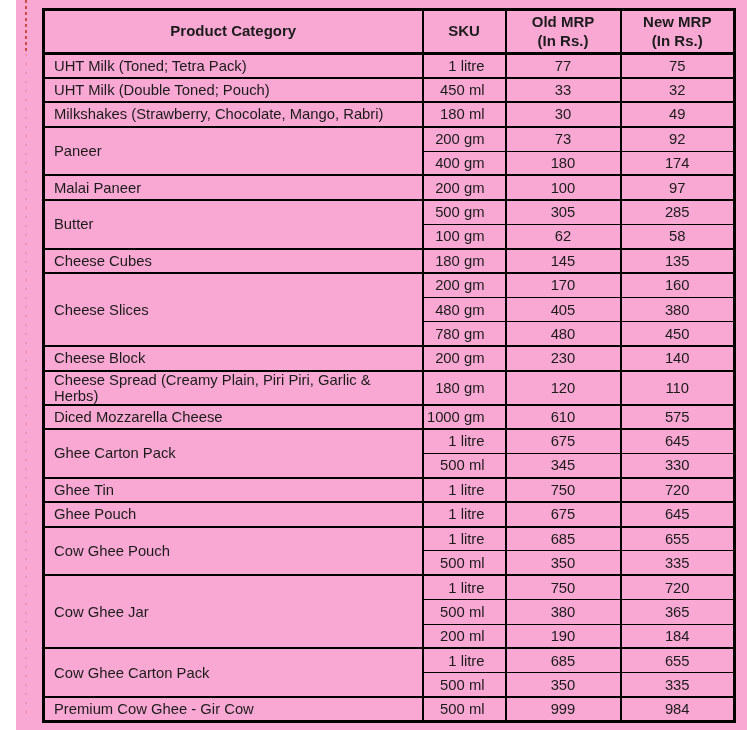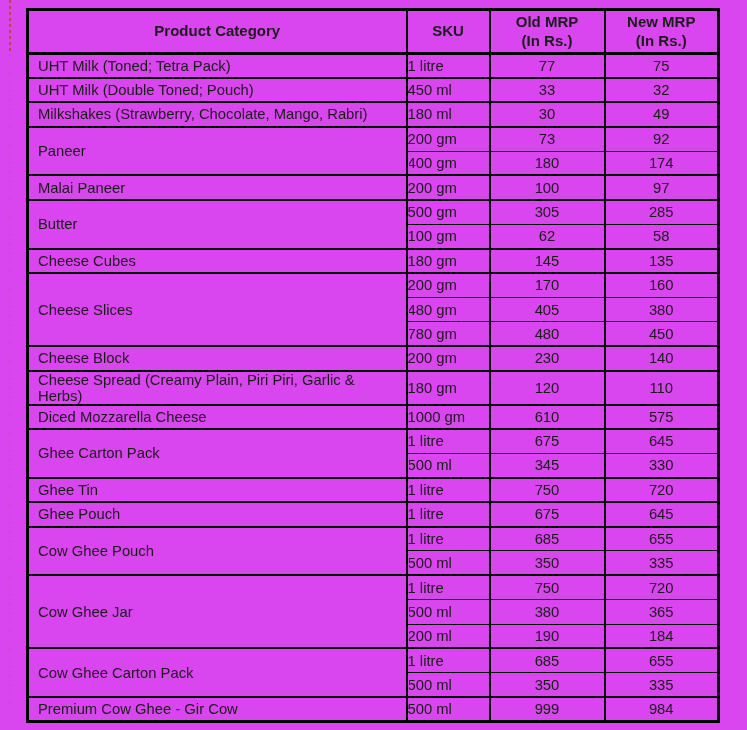--- a/index.html
+++ b/index.html
@@ -11,21 +11,22 @@
     width: 747px;
     height: 730px;
     position: relative;
     overflow: hidden;
     font-family: "Liberation Sans", sans-serif;
     color: #1b1b1b;
   }
   .page {
     position: absolute;
     inset: 0;
-    background: #d946ef;
+    background: #f9a8d4;
+    margin-left: 16px;
   }
   
   .red-mark {
     position: absolute;
     left: 9px;
     top: 0;
     width: 2px;
     height: 54px;
     background: repeating-linear-gradient(
       to bottom,
@@ -79,22 +80,22 @@
   .price-table tbody tr.sub-row td {
     border-top-width: 1px;
     border-radius: 9px;
   }
   td.cell-category {
     text-align: left;
     padding-left: 9px;
     padding-right: 12px;
   }
   td.cell-sku {
-    text-align: left;
-    padding-right: 9px;
+    text-align: right;
+    padding-right: 20px;
   }
   td.cell-num {
     text-align: center;
   }
 </style>
 </head>
 <body>
 
 <div class="page">
   <div class="red-mark"></div>

